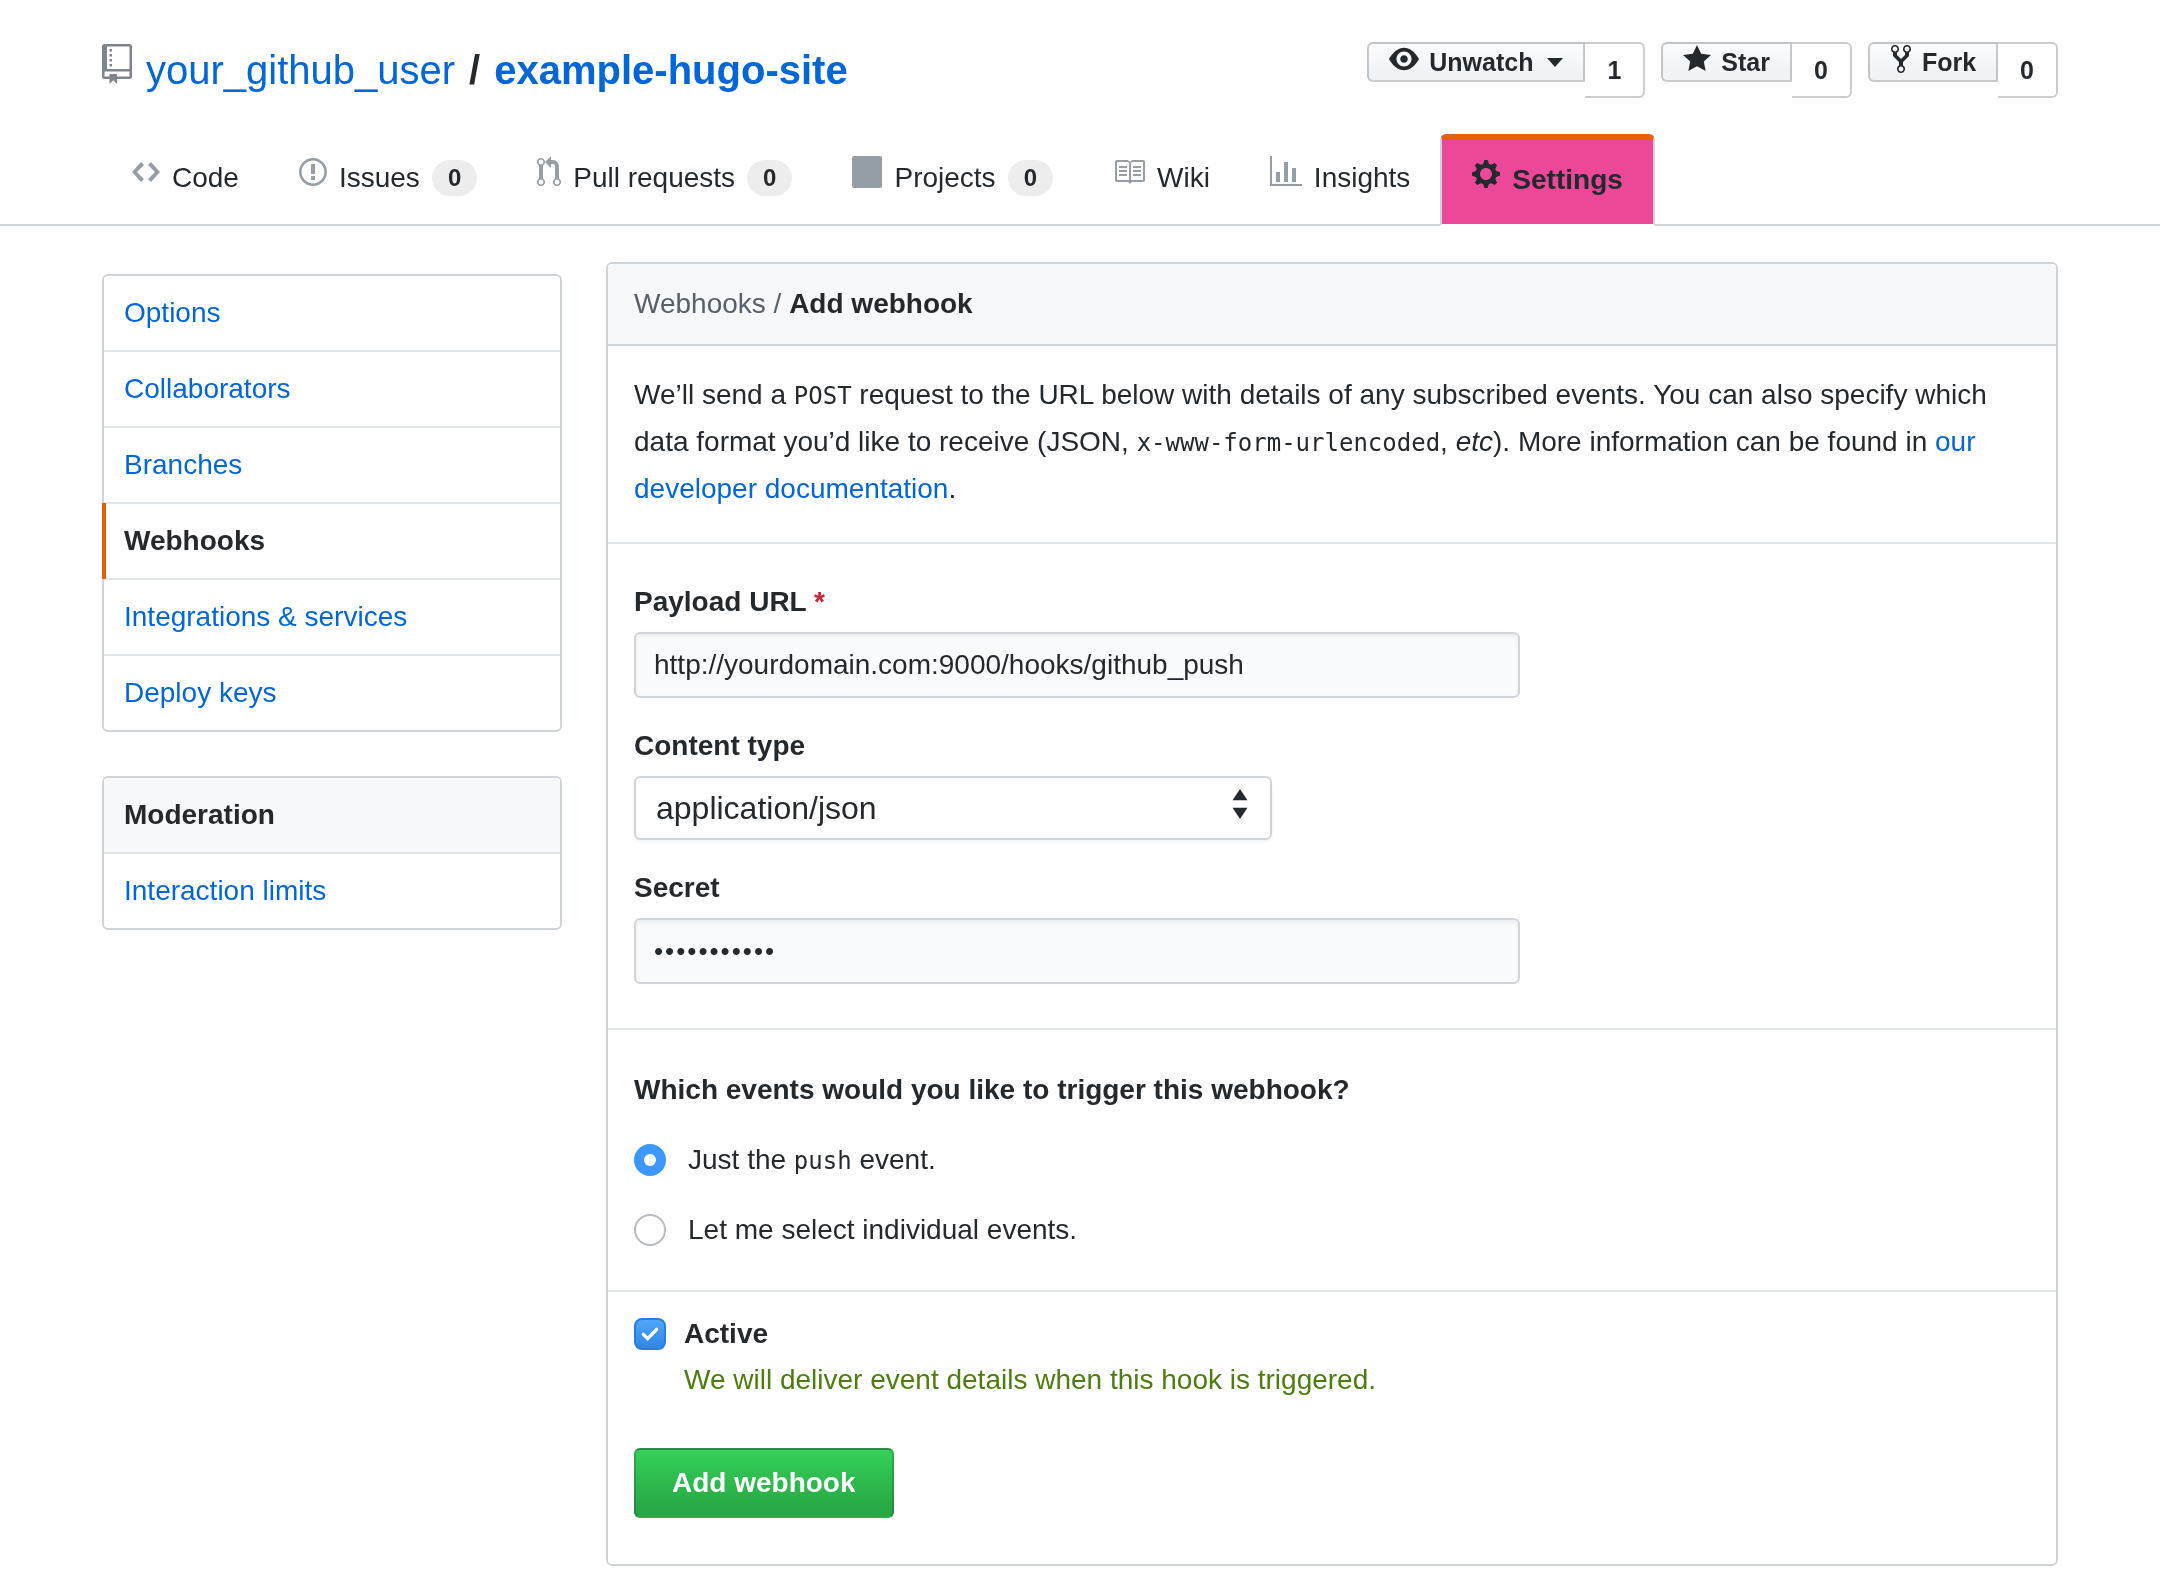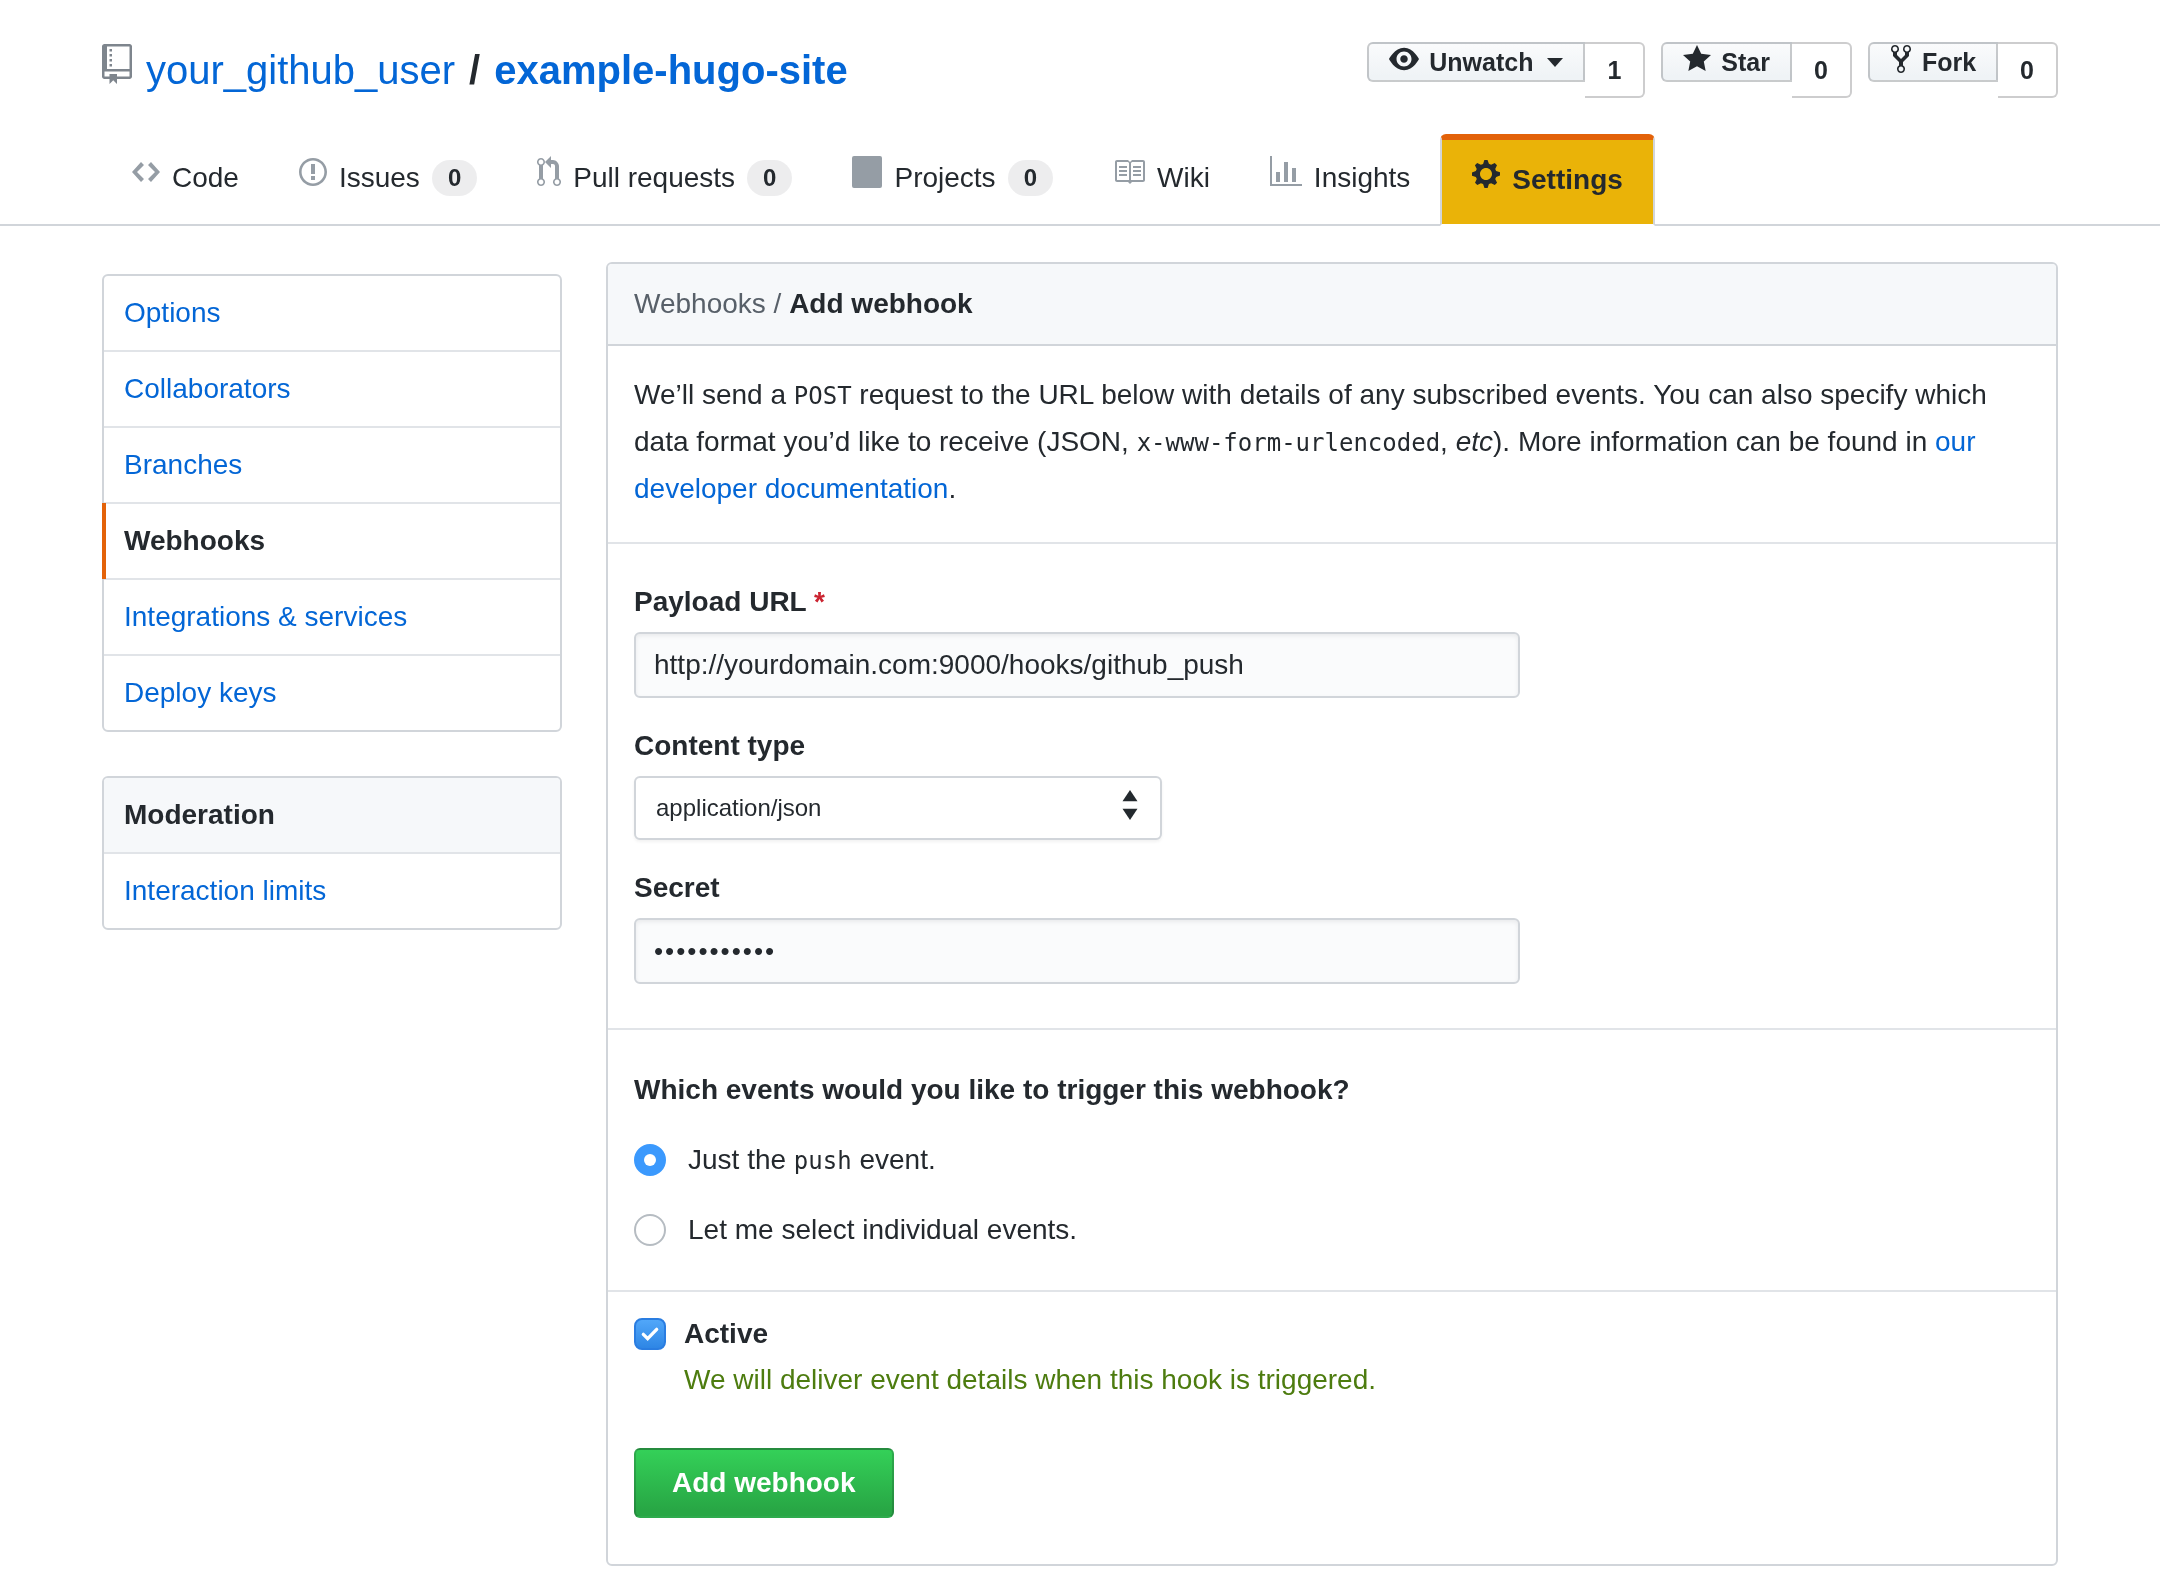--- a/index.html
+++ b/index.html
@@ -46,21 +46,21 @@
 
   
   .reponav-wrap { margin-top: 34px; border-bottom: 2px solid #d1d5da; }
   .reponav { width: 1956px; margin: 0 auto; display: flex; align-items: flex-end; }
   .reponav-item {
     display: flex; align-items: center; gap: 12px;
     padding: 24px 30px; font-size: 28px; line-height: 42px; color: #24292e; cursor: pointer;
   }
   .reponav-item .tab-ico { fill: #959da5; }
   .reponav-item.selected {
-    background: #eab308;
+    background: #ec4899;
     border: 2px solid #d1d5da; border-top: 6px solid #e36209; border-bottom: 2px solid #fff;
     border-radius: 6px 6px 0 0;
     margin-bottom: -2px;
     padding: 18px 30px 22px;
     font-weight: 700;
   }
   .reponav-item.selected .tab-ico { fill: #24292e; }
   .counter {
     display: inline-block; padding: 3px 16px;
     font-size: 24px; font-weight: 600; line-height: 30px; color: #24292e;
@@ -108,22 +108,22 @@
   .required { color: #cb2431; }
   .text-input {
     display: block; width: 886px; height: 66px; padding: 0 18px;
     font-family: "Liberation Sans", sans-serif; font-size: 28px; color: #24292e;
     background: #fafbfc; border: 2px solid #d1d5da; border-radius: 6px;
     box-shadow: inset 0 2px 4px rgba(27,31,35,.075); outline: none;
   }
   .secret-input { letter-spacing: 2px; font-size: 26px; }
   .select-box {
     display: flex; align-items: center; justify-content: space-between;
-    width: 528px; height: 64px; padding: 0 20px;
-    font-size: 24px; color: #24292e; background: #fff;
+    width: 638px; height: 64px; padding: 0 20px;
+    font-size: 32px; color: #24292e; background: #fff;
     border: 2px solid #d1d5da; border-radius: 6px; cursor: pointer;
     box-shadow: 0 2px 3px rgba(27,31,35,.06);
   }
   .divider { border-top: 2px solid #e1e4e8; }
 
   .events-body { padding: 22px 26px 44px; }
   .events-q { font-size: 28px; font-weight: 700; margin-top: 22px; }
   .radio-row { display: flex; align-items: center; gap: 22px; margin-top: 38px; font-size: 28px; cursor: pointer; }
   .radio-ctl {
     width: 32px; height: 32px; border-radius: 50%; flex: none;

